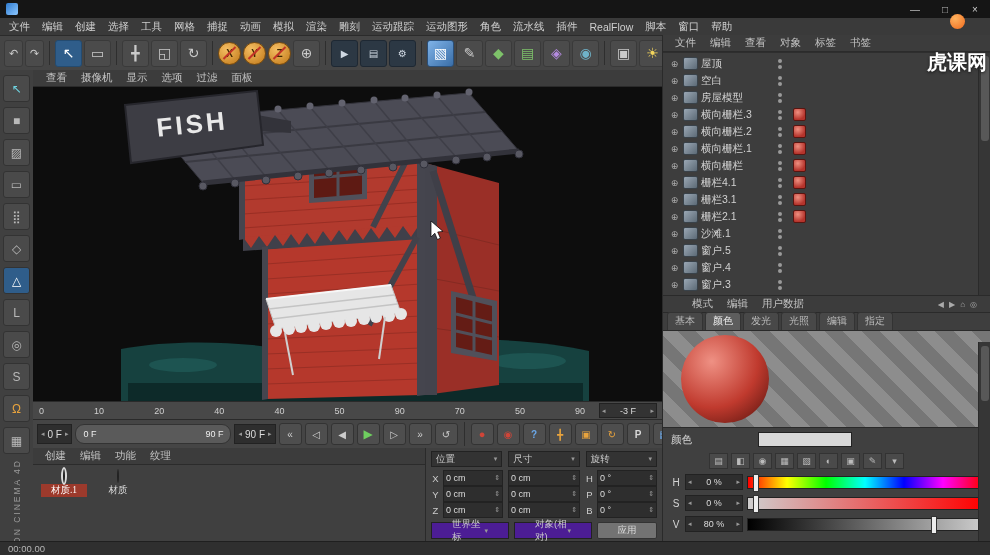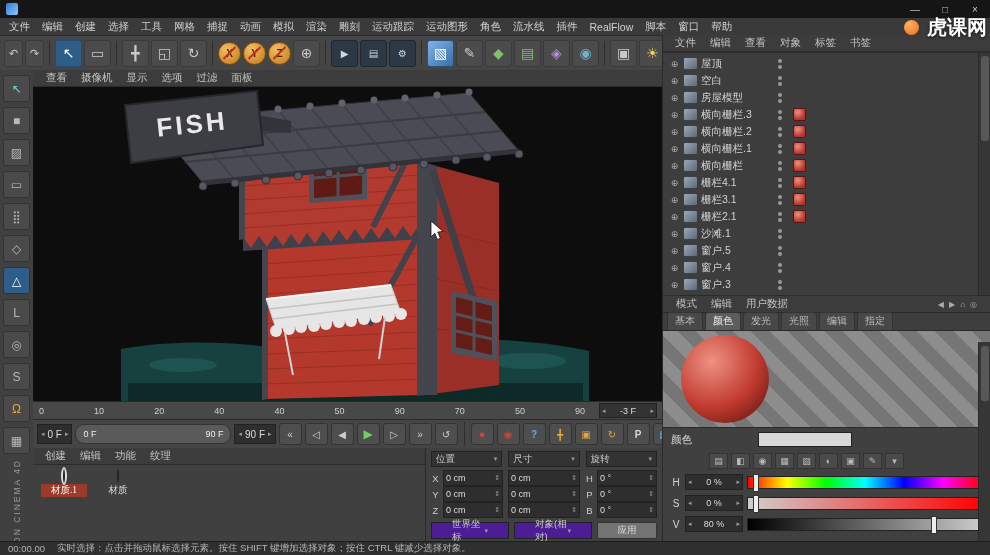--- a/index.html
+++ b/index.html
@@ -128,21 +128,21 @@
          background:linear-gradient(135deg,#9aa7b4,#5c6a76);}
   .tlabel{flex:0 0 72px;white-space:nowrap;overflow:hidden;}
   .vdots{display:flex;flex-direction:column;gap:2px;width:8px;align-items:center;flex:0 0 auto;}
   .vdot{width:4px;height:4px;border-radius:50%;background:#9a9a9a;}
   .ttag{width:11px;height:11px;border-radius:2px;border:1px solid #5a1510;margin-left:6px;flex:0 0 auto;
         background:radial-gradient(circle at 35% 30%,#ef8f80,#b5342c 70%);}
   .vscroll{position:absolute;right:0;top:0;bottom:0;width:12px;background:#363636;border-left:1px solid #2a2a2a;}
   .vthumb{position:absolute;left:2px;right:2px;background:#585858;border-radius:3px;}
 
   .attr-menus{height:16px;background:#3c3c3c;border-top:1px solid #2a2a2a;border-bottom:1px solid #2a2a2a;
-              display:flex;align-items:center;padding-left:6px;}
+              display:flex;align-items:center;padding-left:22px;}
   .attr-nav{margin-left:auto;display:flex;gap:5px;padding-right:14px;font-size:8px;color:#aaa;}
   .attr-title{height:18px;display:flex;align-items:center;gap:5px;padding-left:6px;background:#444;
               font-size:10.5px;color:#e0e0e0;}
   .mini-sphere{width:12px;height:12px;border-radius:50%;
                background:radial-gradient(circle at 35% 30%,#ef8f80,#b5342c 60%,#57120d);flex:0 0 auto;}
   .attr-tabs{height:17px;display:flex;gap:2px;padding-left:4px;align-items:flex-end;background:#3e3e3e;
              border-bottom:1px solid #2a2a2a;}
   .atab{padding:1px 7px 2px 7px;background:#484848;border:1px solid #333;border-bottom:none;
         border-radius:3px 3px 0 0;font-size:10px;color:#bbb;}
   .atab.active{background:#5d5d5d;color:#f0f0f0;}
@@ -167,22 +167,22 @@
   .sbar.sat{background:linear-gradient(90deg,#cfcfcf,#f00);}
   .sbar.val{background:linear-gradient(90deg,#000,#ccc);}
   .sthumb{position:absolute;top:-3px;width:4px;height:16px;background:#eee;border:1px solid #333;}
 
   
   .statusbar{position:absolute;left:0;bottom:0;width:100%;height:13px;background:#2f2f2f;
              border-top:1px solid #1f1f1f;display:flex;align-items:center;gap:12px;
              padding-left:8px;font-size:9.5px;color:#b5b5b5;white-space:nowrap;overflow:hidden;}
 
   
-  .watermark{position:absolute;right:3px;top:14px;z-index:50;display:flex;align-items:center;gap:8px;
-             color:#fff;font-size:20px;font-weight:bold;text-shadow:0 1px 3px rgba(0,0,0,.7);}
+  .watermark{position:absolute;right:3px;top:14px;z-index:50;display:flex;align-items:center;gap:20px;
+             color:#fff;font-size:20px;font-weight:bold;text-shadow:0 1px 3px rgba(0,0,0,.7);flex-direction:column;}
   .wm-logo{width:15px;height:15px;border-radius:50%;background:radial-gradient(circle at 35% 30%,#ffb25e,#f06a1d);}
 </style>
 </head>
 <body>
 
 <div class="app">
 
   <div class="titlebar">
     <span class="app-logo"></span>
     <span class="win-btns">
@@ -834,16 +834,15 @@
         </div>
     </div>
 
     <div class="attr-scroll" style="top:307px;bottom:0;">
       <div class="vthumb" style="top:4px;height:55px;"></div>
     </div>
   </div>
 
   <div class="statusbar">
     <span>00:00.00</span>
-    <span>实时选择：点击并拖动鼠标选择元素。按住 SHIFT 键增加选择对象；按住 CTRL 键减少选择对象。</span>
   </div>
 
 </div>
 
 </body></html>

